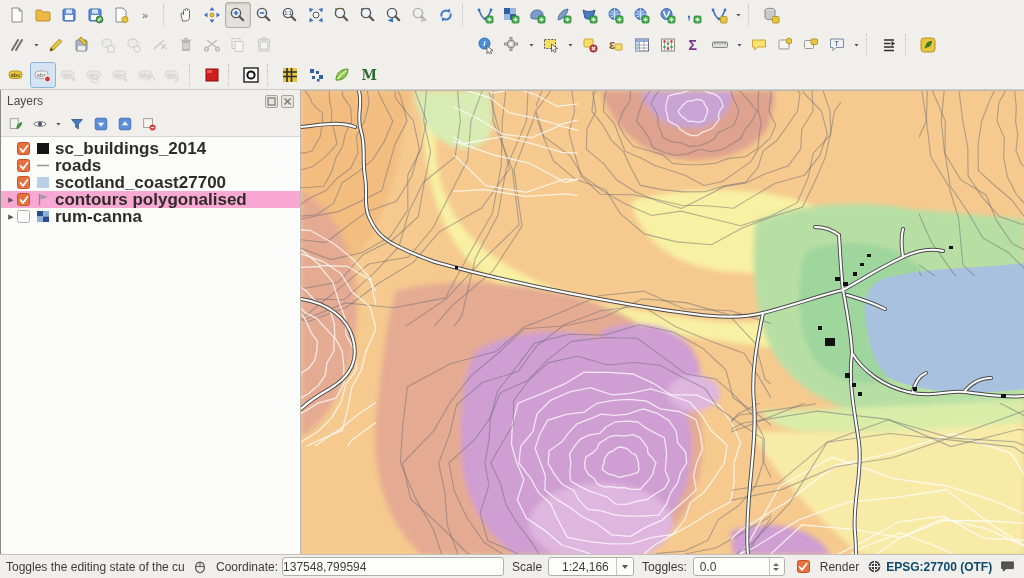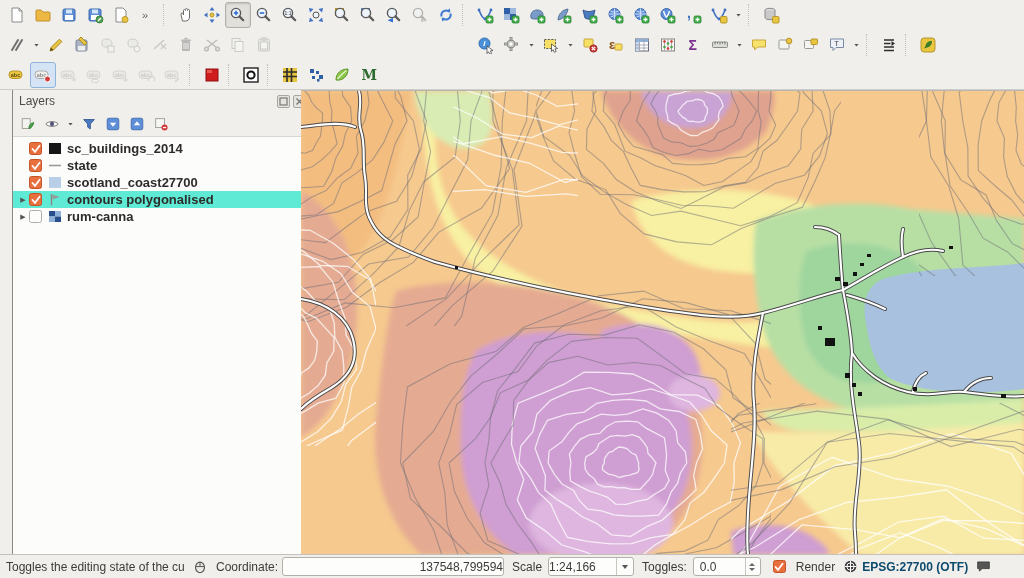--- a/index.html
+++ b/index.html
@@ -12,58 +12,58 @@
   .tbrow { height:30px; display:flex; align-items:center; padding-left:4px; }
   .tb { width:26px; height:26px; display:flex; align-items:center; justify-content:center;
         border:1px solid transparent; border-radius:3px; flex:0 0 auto; }
   .tb.drop { width:13px; }
   .tb.pressed { background:#e2e0da; border-color:#b3b0a9; box-shadow:inset 0 1px 2px rgba(0,0,0,.15); }
   .tb.active { background:#d4e4f4; border-color:#8fb3d9; }
   .tb.disabled { opacity:.42; }
   .tbsep { width:7px; height:22px; border-left:1px dotted #c2c0ba; margin:0 3px; flex:0 0 auto; }
   .tbgap { flex:0 0 auto; }
   
-  #layers-panel { position:absolute; left:12px; top:90px; width:301px; height:464px;
+  #layers-panel { position:absolute; left:0; top:90px; width:301px; height:464px;
                   background:#f0efeb; border-right:1px solid #b9b6af; border-left:1px solid #8a8881;
                   display:flex; flex-direction:column; }
   .panel-head { height:22px; display:flex; align-items:center; padding:0 6px; }
   .panel-title { font-size:12px; color:#4a4a46; }
   .panel-winbtns { margin-left:auto; display:flex; gap:3px; }
   .winbtn { width:13px; height:13px; border:1px solid #a8a59e; border-radius:2px; background:#e6e4df;
             display:flex; align-items:center; justify-content:center; }
   .panel-tools { height:24px; display:flex; align-items:center; gap:2px; padding:0 4px; }
   .ptool { width:22px; height:22px; display:flex; align-items:center; justify-content:center; }
   .ptool.drop { width:11px; }
   #layer-list { flex:1; background:#fcfcfb; border-top:1px solid #d8d6d0; overflow:hidden; padding-top:3px; }
   .lrow { height:17px; display:flex; align-items:center; padding-left:4px; }
-  .lrow.selected { background:#5eead4; }
+  .lrow.selected { background:#f9a8d4; }
   .lexp { width:12px; font-size:7px; color:#555; text-align:center; flex:0 0 auto; }
   .lcheck { width:13px; height:13px; border-radius:2.5px; margin-right:5px; flex:0 0 auto;
             border:1px solid #b1aea7; background:#fdfdfc; display:flex; align-items:center; justify-content:center; }
   .lcheck.on { background:#e8703f; border-color:#c55427; }
   .lswatch { width:15px; height:13px; margin-right:5px; flex:0 0 auto; display:flex; align-items:center; justify-content:center; }
-  .llabel { font-weight:bold; font-size:13px; color:#2e2c29; white-space:nowrap; }
+  .llabel { font-weight:bold; font-size:17px; color:#2e2c29; white-space:nowrap; }
   
   #map-wrap { position:absolute; left:301px; top:90px; width:723px; height:464px;
               border-top:1px solid #b9b6af; background:#f6c98e; }
   #map-wrap svg { display:block; }
   
   #status-bar { position:absolute; left:0; top:554px; width:1024px; height:24px; background:#f0efeb;
                 border-top:1px solid #c3c1ba; display:flex; align-items:center; padding:0 6px; font-size:12px;
                 color:#3c3b38; }
   .sb-msg { width:178px; overflow:hidden; white-space:nowrap; }
   .field { background:#fdfdfc; border:1px solid #b3b0a9; border-radius:3px; height:19px;
            display:flex; align-items:center; }
-  #coord-field { width:222px; justify-content:flex-end; margin-left:4px; }
-  #scale-combo { width:86px; padding-left:0; position:relative; margin-left:6px; }
+  #coord-field { width:222px; justify-content:flex-start; margin-left:4px; }
+  #scale-combo { width:86px; padding-left:13px; position:relative; margin-left:6px; }
   .combo-arrow { position:absolute; right:0; top:0; width:17px; height:17px; border-left:1px solid #c9c6bf;
                  display:flex; align-items:center; justify-content:center; }
   .tri-down { width:0; height:0; border-left:3.5px solid transparent; border-right:3.5px solid transparent;
               border-top:4.5px solid #555; }
-  #rotation-spin { width:68px; padding-left:6px; position:relative; margin-left:6px; }
+  #rotation-spin { width:92px; padding-left:6px; position:relative; margin-left:6px; }
   .spin-btns { position:absolute; right:1px; top:0; width:14px; height:17px; display:flex; flex-direction:column;
                align-items:center; justify-content:center; gap:2px; border-left:1px solid #c9c6bf; }
   .tri-up-s { width:0; height:0; border-left:3px solid transparent; border-right:3px solid transparent;
               border-bottom:3.5px solid #666; }
   .tri-down-s { width:0; height:0; border-left:3px solid transparent; border-right:3px solid transparent;
                 border-top:3.5px solid #666; }
   .sb-label { margin-left:8px; }
   #render-box { display:flex; align-items:center; gap:5px; margin-left:12px; }
   .sb-icon { margin-left:8px; display:flex; align-items:center; }
   .crs-text { margin-left:4px; font-weight:bold; color:#0c4a6e; }
@@ -674,21 +674,21 @@
         <span class="lcheck on">
           <svg width="10" height="10" viewBox="0 0 10 10">
             <path d="M1.5,5 l2.5,2.8 L8.6,1.8" fill="none" stroke="#fff" stroke-width="1.8" stroke-linecap="round"></path>
           </svg>
         </span>
         <span class="lswatch">
           <svg width="14" height="13" viewBox="0 0 14 13">
             <path d="M1,6.5 h12" stroke="#9a9a96" stroke-width="1.6"></path>
           </svg>
         </span>
-        <span class="llabel">state</span>
+        <span class="llabel">roads</span>
       </div>
       <div class="lrow">
         <span class="lexp"></span>
         <span class="lcheck on">
           <svg width="10" height="10" viewBox="0 0 10 10">
             <path d="M1.5,5 l2.5,2.8 L8.6,1.8" fill="none" stroke="#fff" stroke-width="1.8" stroke-linecap="round"></path>
           </svg>
         </span>
         <span class="lswatch">
           <svg width="14" height="13" viewBox="0 0 14 13">

